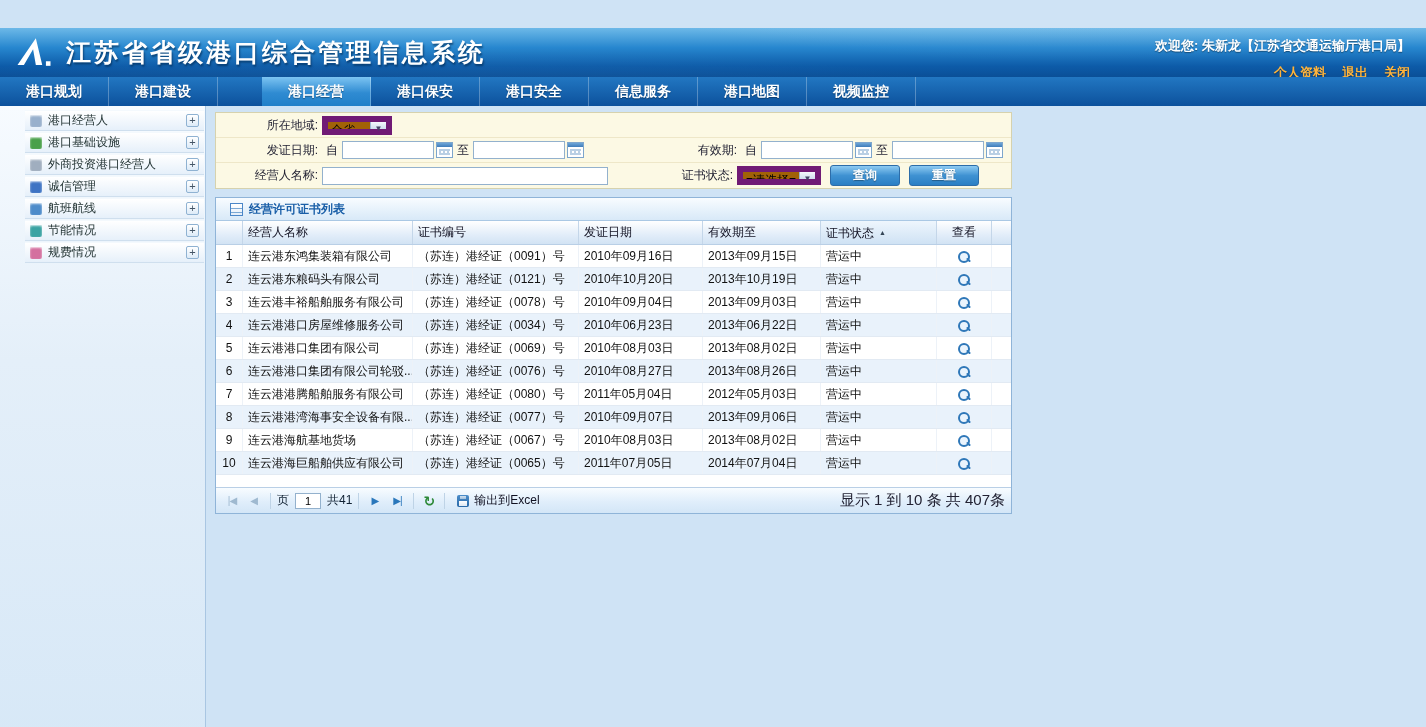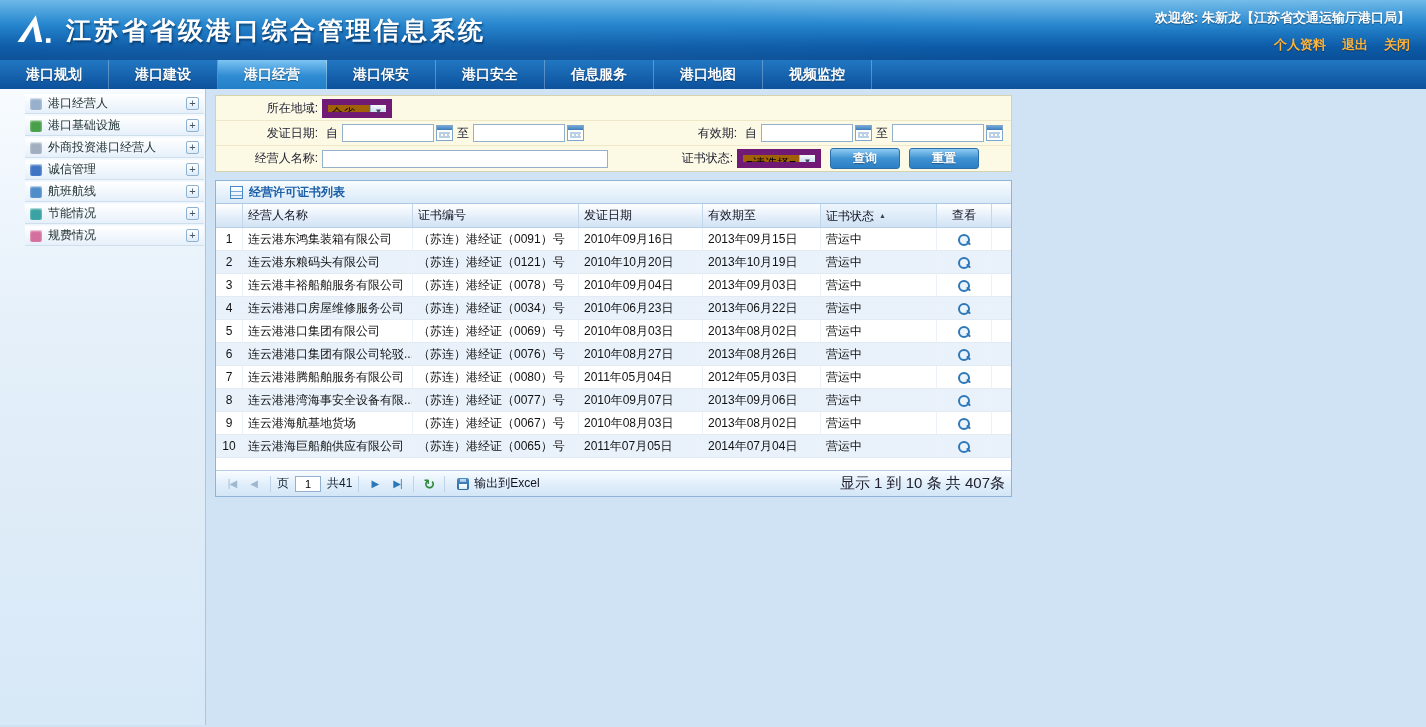--- a/index.html
+++ b/index.html
@@ -1,35 +1,35 @@
 <!DOCTYPE html>
 <html><head>
 <meta charset="utf-8">
 <style>
   * { margin:0; padding:0; box-sizing:border-box; }
   body { font-family:"Liberation Sans","DejaVu Sans",sans-serif; }
   .page { width:1426px; height:727px; background:#cfe3f5; overflow:hidden; position:relative; }
 
   
-  .hdr { height:60px; position:relative; background:linear-gradient(180deg,#6db9e8 0%,#2787cf 40%,#0d5ba8 78%,#0a4f97 100%); overflow:hidden; }
+  .hdr { height:49px; position:relative; background:linear-gradient(180deg,#6db9e8 0%,#2787cf 40%,#0d5ba8 78%,#0a4f97 100%); overflow:hidden;margin-top:28px; }
   .hdr::before { content:""; position:absolute; inset:0; pointer-events:none;
     background: radial-gradient(ellipse 900px 220px at 75% -120px, rgba(255,255,255,.30), rgba(255,255,255,0) 70%),
                 radial-gradient(ellipse 1400px 240px at 30% 160px, rgba(255,255,255,.12), rgba(255,255,255,0) 60%); }
   .hdr-left { display:flex; align-items:center; height:100%; padding-left:12px; gap:10px; position:relative; }
   .title { color:#fff; font-size:25px; letter-spacing:3px; font-weight:bold; text-shadow:1px 2px 2px rgba(0,40,80,.65); }
   .hdr-right { position:absolute; right:16px; top:9px; text-align:right; }
   .welcome { color:#fff; font-size:13px; font-weight:bold; text-shadow:0 1px 1px rgba(0,0,0,.4); }
   .hdr-links { margin-top:9px; display:flex; gap:16px; justify-content:flex-end; }
   .hdr-links a { color:#ffb43c; font-weight:bold; font-size:13px; cursor:pointer; text-shadow:0 1px 1px rgba(0,0,0,.4); }
 
   
   .nav { height:29px; background:linear-gradient(180deg,#2277c2,#0c519c); display:flex; }
   .tab { width:109px; display:flex; align-items:center; justify-content:center; color:#fff; font-size:14px; font-weight:bold;
          border-right:1px solid rgba(255,255,255,.28); cursor:pointer; text-shadow:0 1px 1px rgba(0,0,0,.35); }
-  .tab.active { background:linear-gradient(180deg,#7cc4f2,#2f8bd2 55%,#2180c9); }
+  .tab.active { background:linear-gradient(180deg,#7cc4f2,#2f8bd2 55%,#2180c9);margin-left:44px; }
 
   
   .content { display:flex; height:636px; }
   .sidebar { width:206px; flex:none; background:linear-gradient(180deg,#f7fbff,#e4eff9 40%,#d7e8f7); border-right:1px solid #a9c6e2; padding-top:4px;padding-left:24px; }
   .side-item { height:21px; margin:0 1px 1px 1px; display:flex; align-items:center; padding:0 5px;
     background:linear-gradient(180deg,#ffffff,#e6f0fa); border-top:1px solid #f4f9fd; border-bottom:1px solid #cfdfee;
     font-size:12px; color:#233; cursor:pointer; }
   .si-icon { width:12px; height:12px; border-radius:2px; flex:none; box-shadow:inset 0 1px 2px rgba(255,255,255,.8); }
   .ic1{background:#98b0cc}.ic2{background:#57a857}.ic3{background:#4aa04a}.ic4{background:#a0aebf}
   .ic5{background:#3f74c4}.ic6{background:#4e8cca}.ic7{background:#3aa3a3}.ic8{background:#d4709f}

